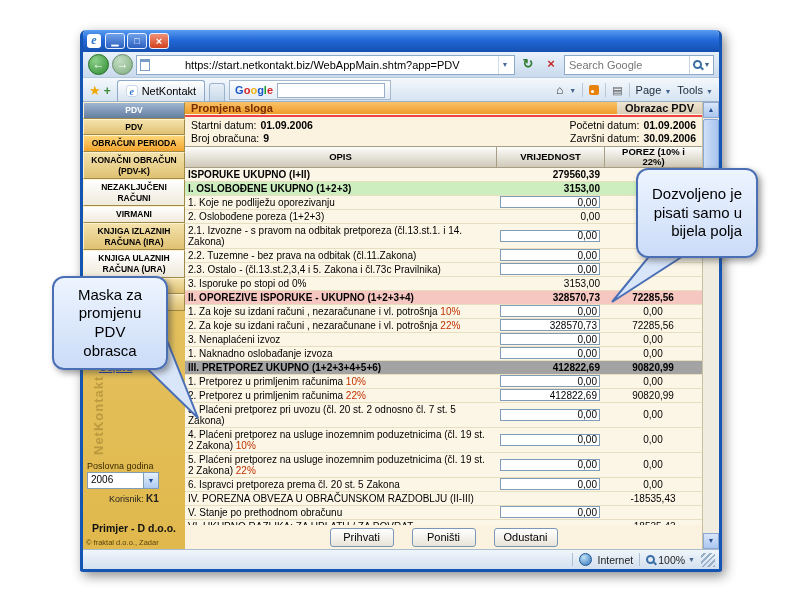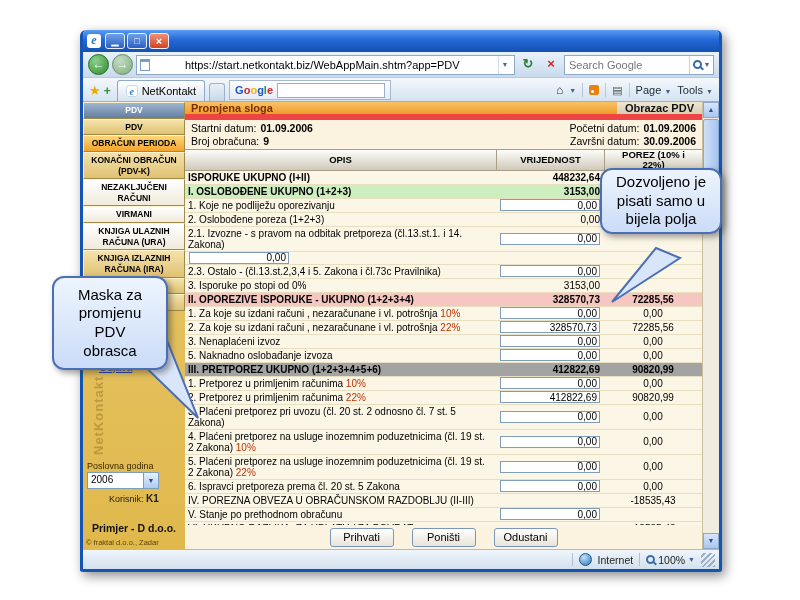--- a/index.html
+++ b/index.html
@@ -86,21 +86,21 @@
   .xs-text{flex:1;font-size:10px;padding:1px 3px;overflow:hidden;}
   .xs-btn{width:15px;flex:0 0 15px;background:linear-gradient(180deg,#E6F0FC,#AECBF0);border-left:1px solid #7F9DB9;
     color:#1E4C9A;font-size:7px;text-align:center;line-height:15px;}
   .user-line{font-size:9px;text-align:center;margin-top:4px;color:#222;}
   .user-line b{font-size:10px;}
   .company{font-size:10.5px;font-weight:bold;text-align:center;margin-top:18px;color:#111;}
   .copyright{margin-top:auto;font-size:7.5px;color:#5A4408;padding:2px 3px;}
 
   
   .form-area{flex:1;display:flex;flex-direction:column;min-width:0;background:#FBF3DF;}
-  .form-header{flex:0 0 15px;display:flex;align-items:flex-start;border-bottom:6px solid #ef4444;}
+  .form-header{flex:0 0 15px;display:flex;align-items:flex-start;border-bottom:2px solid #ef4444;}
   .fh-left{flex:1;background:linear-gradient(180deg,#FAC268,#EE9D2B);color:#7A2E00;font-weight:bold;font-size:11px;
     display:flex;align-items:center;padding:0 6px;}
   .fh-right{background:linear-gradient(180deg,#EFE6D2,#D8CDB6);color:#111;font-weight:bold;font-size:11px;
     display:flex;align-items:center;padding:0 8px;}
   .info-block{flex:0 0 27px;padding:2px 6px;font-size:10.5px;display:flex;flex-direction:column;justify-content:center;gap:1px;}
   .info-row{display:flex;justify-content:space-between;}
   .info-pair{display:flex;gap:4px;}
   .info-pair b{font-weight:bold;}
   .thead{flex:0 0 20px;display:flex;background:linear-gradient(180deg,#FDFDFB,#CFC9B8);
     border-top:1px solid #A89E88;border-bottom:1px solid #A89E88;font-weight:bold;font-size:9.5px;align-items:stretch;text-align:center;}
@@ -140,21 +140,21 @@
   .globe{width:13px;height:13px;border-radius:50%;background:radial-gradient(circle at 35% 30%,#BFE2F8,#2E72B8);border:1px solid #1E5694;flex:0 0 13px;}
   .sb-zoom{display:flex;align-items:center;gap:3px;}
   .grip{width:14px;height:14px;background:repeating-linear-gradient(135deg,transparent 0 2px,#9AB0C8 2px 4px);}
 
   
   .callout{position:absolute;z-index:10;background:linear-gradient(180deg,#EDF4FE 0%,#CBDCF8 100%);
     border:2px solid #4A6FB5;border-radius:12px;box-shadow:3px 3px 6px rgba(60,60,60,.5);
     display:flex;align-items:center;justify-content:center;text-align:center;
     font-size:15px;color:#000;white-space:pre-line;line-height:1.25;}
   .callout-left{left:52px;top:276px;width:116px;height:94px;}
-  .callout-right{left:600px;top:168px;width:122px;height:66px;}
+  .callout-right{left:636px;top:168px;width:122px;height:90px;text-align:right;}
   .tail{position:absolute;z-index:9;}
   .tail-left{left:120px;top:336px;}
   .tail-right{left:604px;top:244px;}
 </style>
 </head>
 <body>
 
 <div class="stage">
 
   <div class="ie-window">
@@ -217,22 +217,22 @@
     <div class="mainrow">
 
       <div class="sidebar">
         <div id="nav-items">
             <div class="nav-btn s-header">PDV</div>
             <div class="nav-btn s-tan">PDV</div>
             <div class="nav-btn s-active">OBRAČUN PERIODA</div>
             <div class="nav-btn s-tan">KONAČNI OBRAČUN (PDV-K)</div>
             <div class="nav-btn s-light">NEZAKLJUČENI RAČUNI</div>
             <div class="nav-btn s-light">VIRMANI</div>
+            <div class="nav-btn s-tan">KNJIGA IZLAZNIH RAČUNA (IRA)</div>
             <div class="nav-btn s-light">KNJIGA ULAZNIH RAČUNA (URA)</div>
-            <div class="nav-btn s-tan">KNJIGA IZLAZNIH RAČUNA (IRA)</div>
             <div class="nav-btn s-tan">ŠIFARNICI</div>
             <div class="nav-btn s-tan">POSTAVKE</div>
           </div>
         <div class="side-links" id="nav-links">
             <div class="side-link">
               <span class="lnk-ic">⌂</span>
               <span class="lnk-tx">Početak</span>
             </div>
             <div class="side-link">
               <span class="lnk-ic">▤</span>
@@ -291,21 +291,21 @@
           </div>
         </div>
         <div class="thead">
           <span class="th th-opis">OPIS</span>
           <span class="th th-val">VRIJEDNOST</span>
           <span class="th th-por">POREZ (10% i 22%)</span>
         </div>
         <div class="rows" id="rows">
             <div class="trow bold">
               <div class="c-label">ISPORUKE UKUPNO (I+II)</div>
-              <div class="c-val">448232,64</div>
+              <div class="c-val">279560,39</div>
               <div class="c-por"></div>
             </div>
             <div class="trow bg-green bold">
               <div class="c-label">I. OSLOBOĐENE UKUPNO (1+2+3)</div>
               <div class="c-val">3153,00</div>
               <div class="c-por"></div>
             </div>
             <div class="trow">
               <div class="c-label">1. Koje ne podliježu oporezivanju</div>
               <div class="c-val">
@@ -319,20 +319,21 @@
               <div class="c-por"></div>
             </div>
             <div class="trow">
               <div class="c-label">2.1. Izvozne - s pravom na odbitak pretporeza (čl.13.st.1. i 14. Zakona)</div>
               <div class="c-val">
                 <input class="field" value="0,00" style="">
               </div>
               <div class="c-por"></div>
             </div>
             <div class="trow">
+              <div class="c-label">2.2. Tuzemne - bez prava na odbitak (čl.11.Zakona)</div>
               <div class="c-val">
                 <input class="field" value="0,00" style="">
               </div>
               <div class="c-por"></div>
             </div>
             <div class="trow">
               <div class="c-label">2.3. Ostalo - (čl.13.st.2,3,4 i 5. Zakona i čl.73c Pravilnika)</div>
               <div class="c-val">
                 <input class="field" value="0,00" style="">
               </div>
@@ -363,21 +364,21 @@
               <div class="c-por">72285,56</div>
             </div>
             <div class="trow">
               <div class="c-label">3. Nenaplaćeni izvoz</div>
               <div class="c-val">
                 <input class="field" value="0,00" style="">
               </div>
               <div class="c-por">0,00</div>
             </div>
             <div class="trow">
-              <div class="c-label">5. Naknadno oslobađanje izvoza</div>
+              <div class="c-label">1. Naknadno oslobađanje izvoza</div>
               <div class="c-val">
                 <input class="field" value="0,00" style="">
               </div>
               <div class="c-por">0,00</div>
             </div>
             <div class="trow bg-cyan bold">
               <div class="c-label">III. PRETPOREZ UKUPNO (1+2+3+4+5+6)</div>
               <div class="c-val">412822,69</div>
               <div class="c-por">90820,99</div>
             </div>

